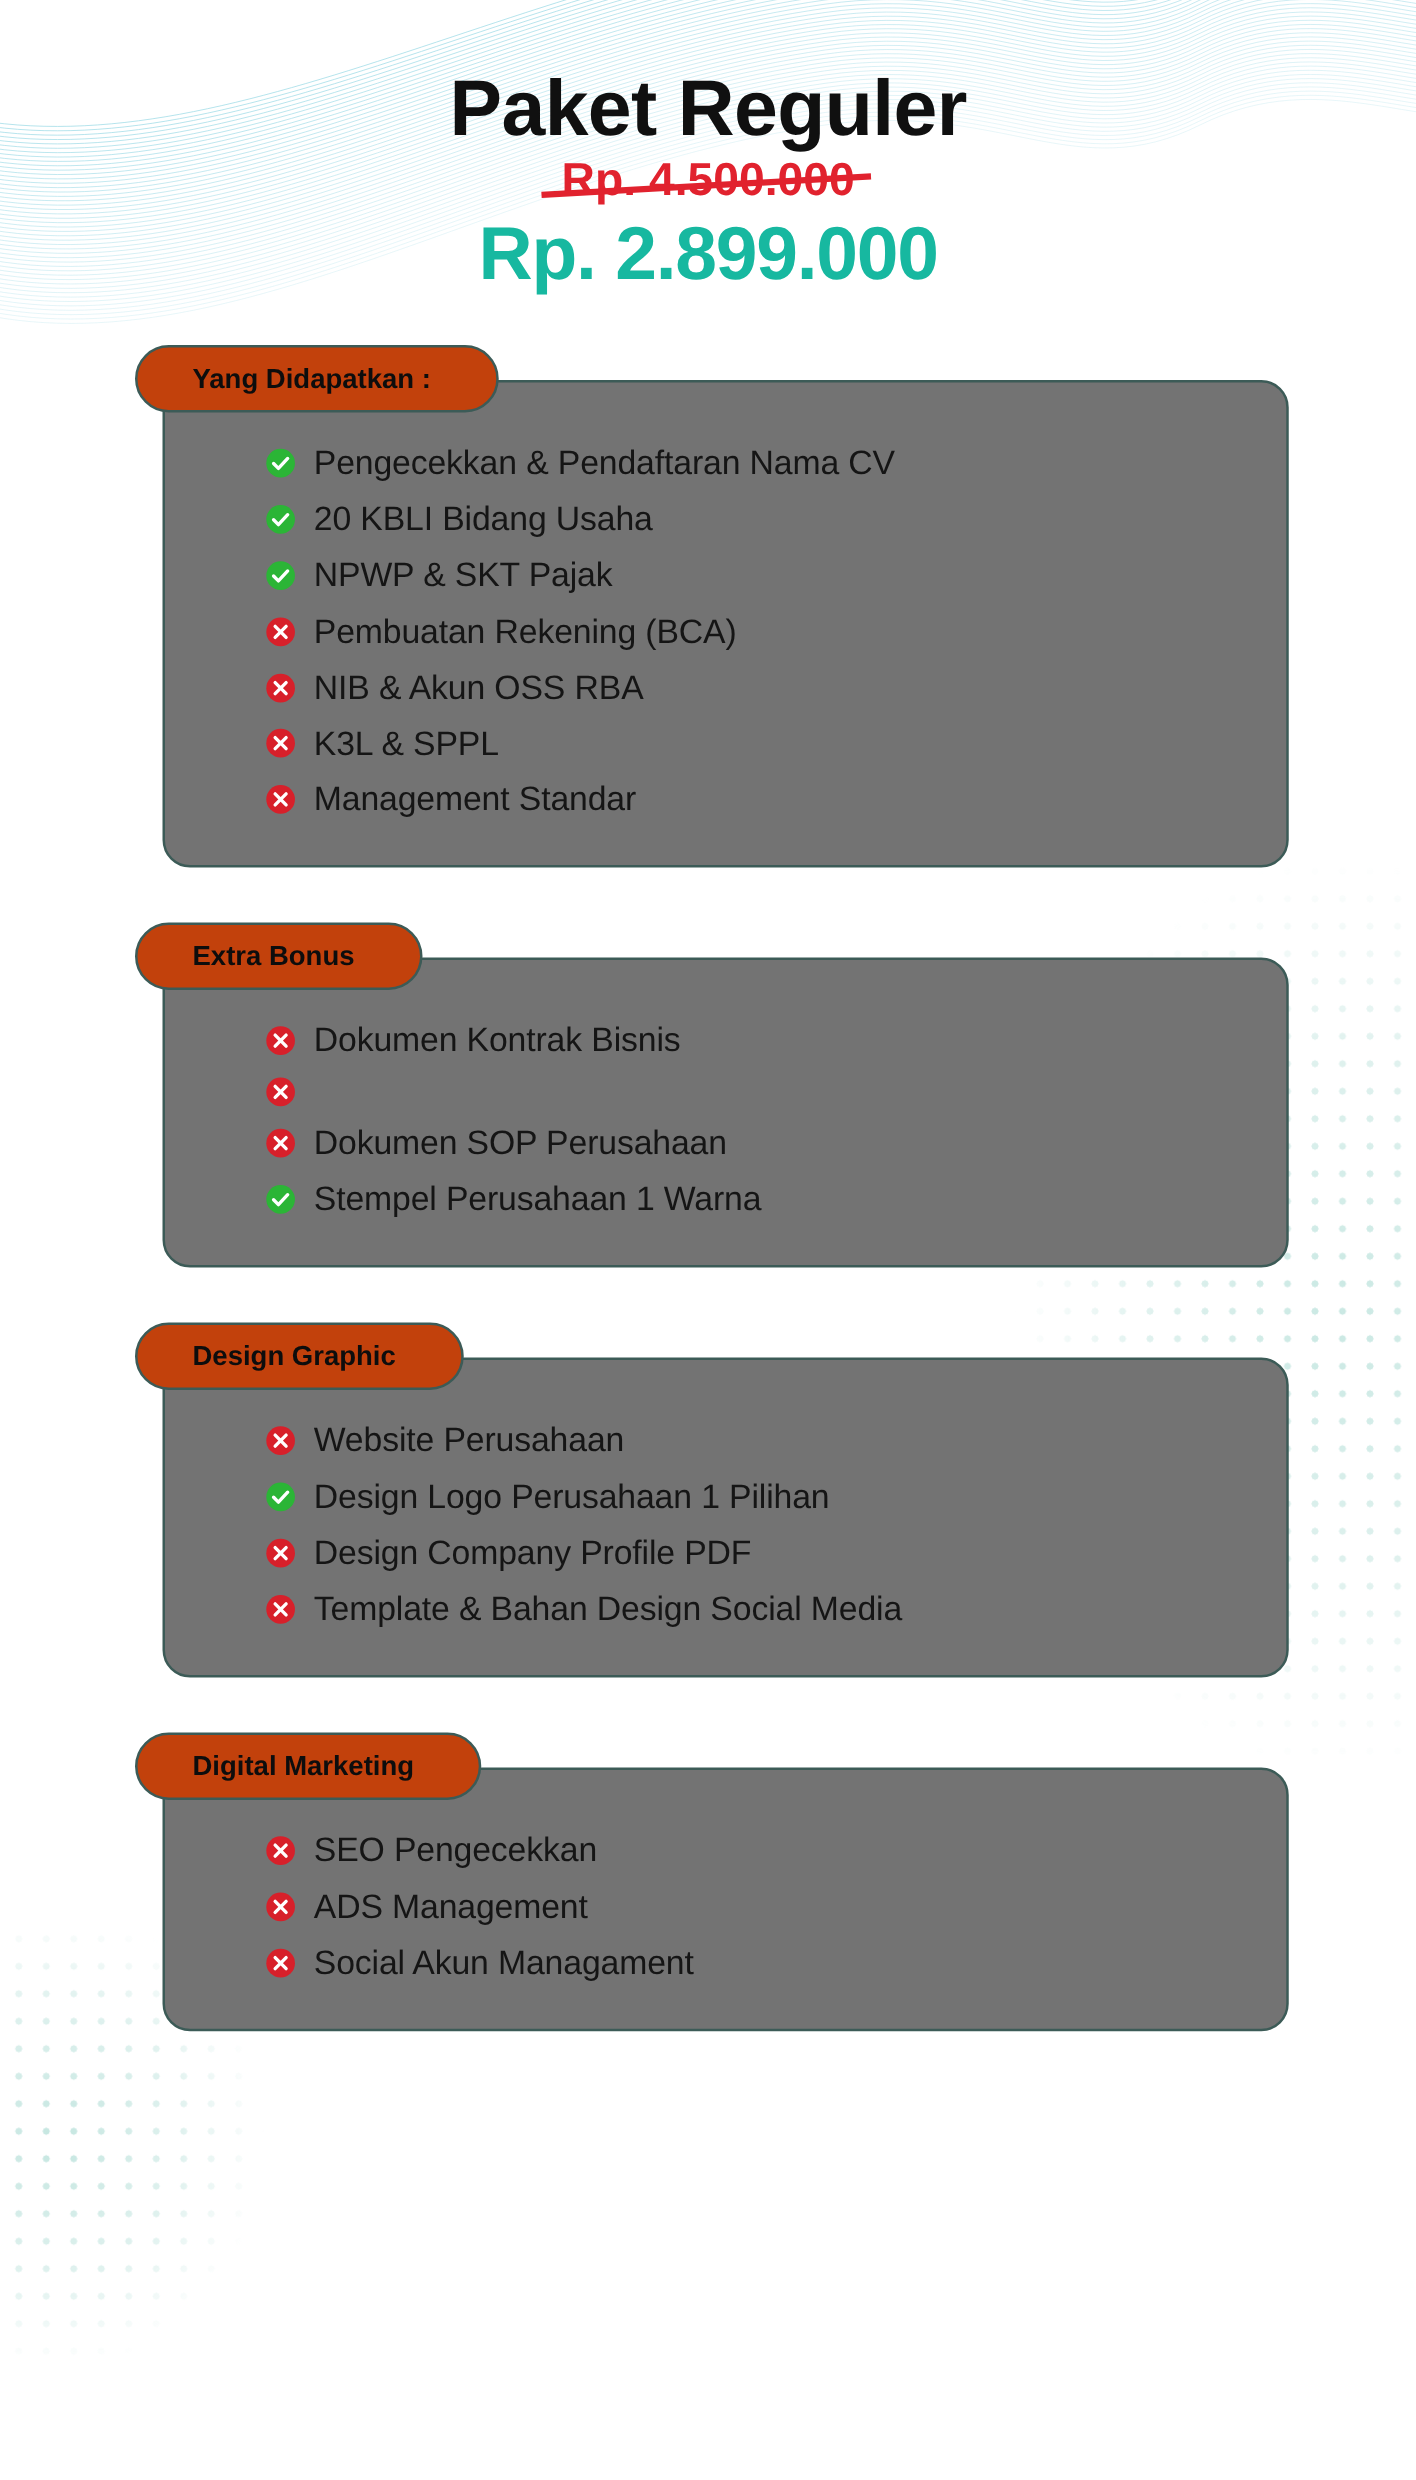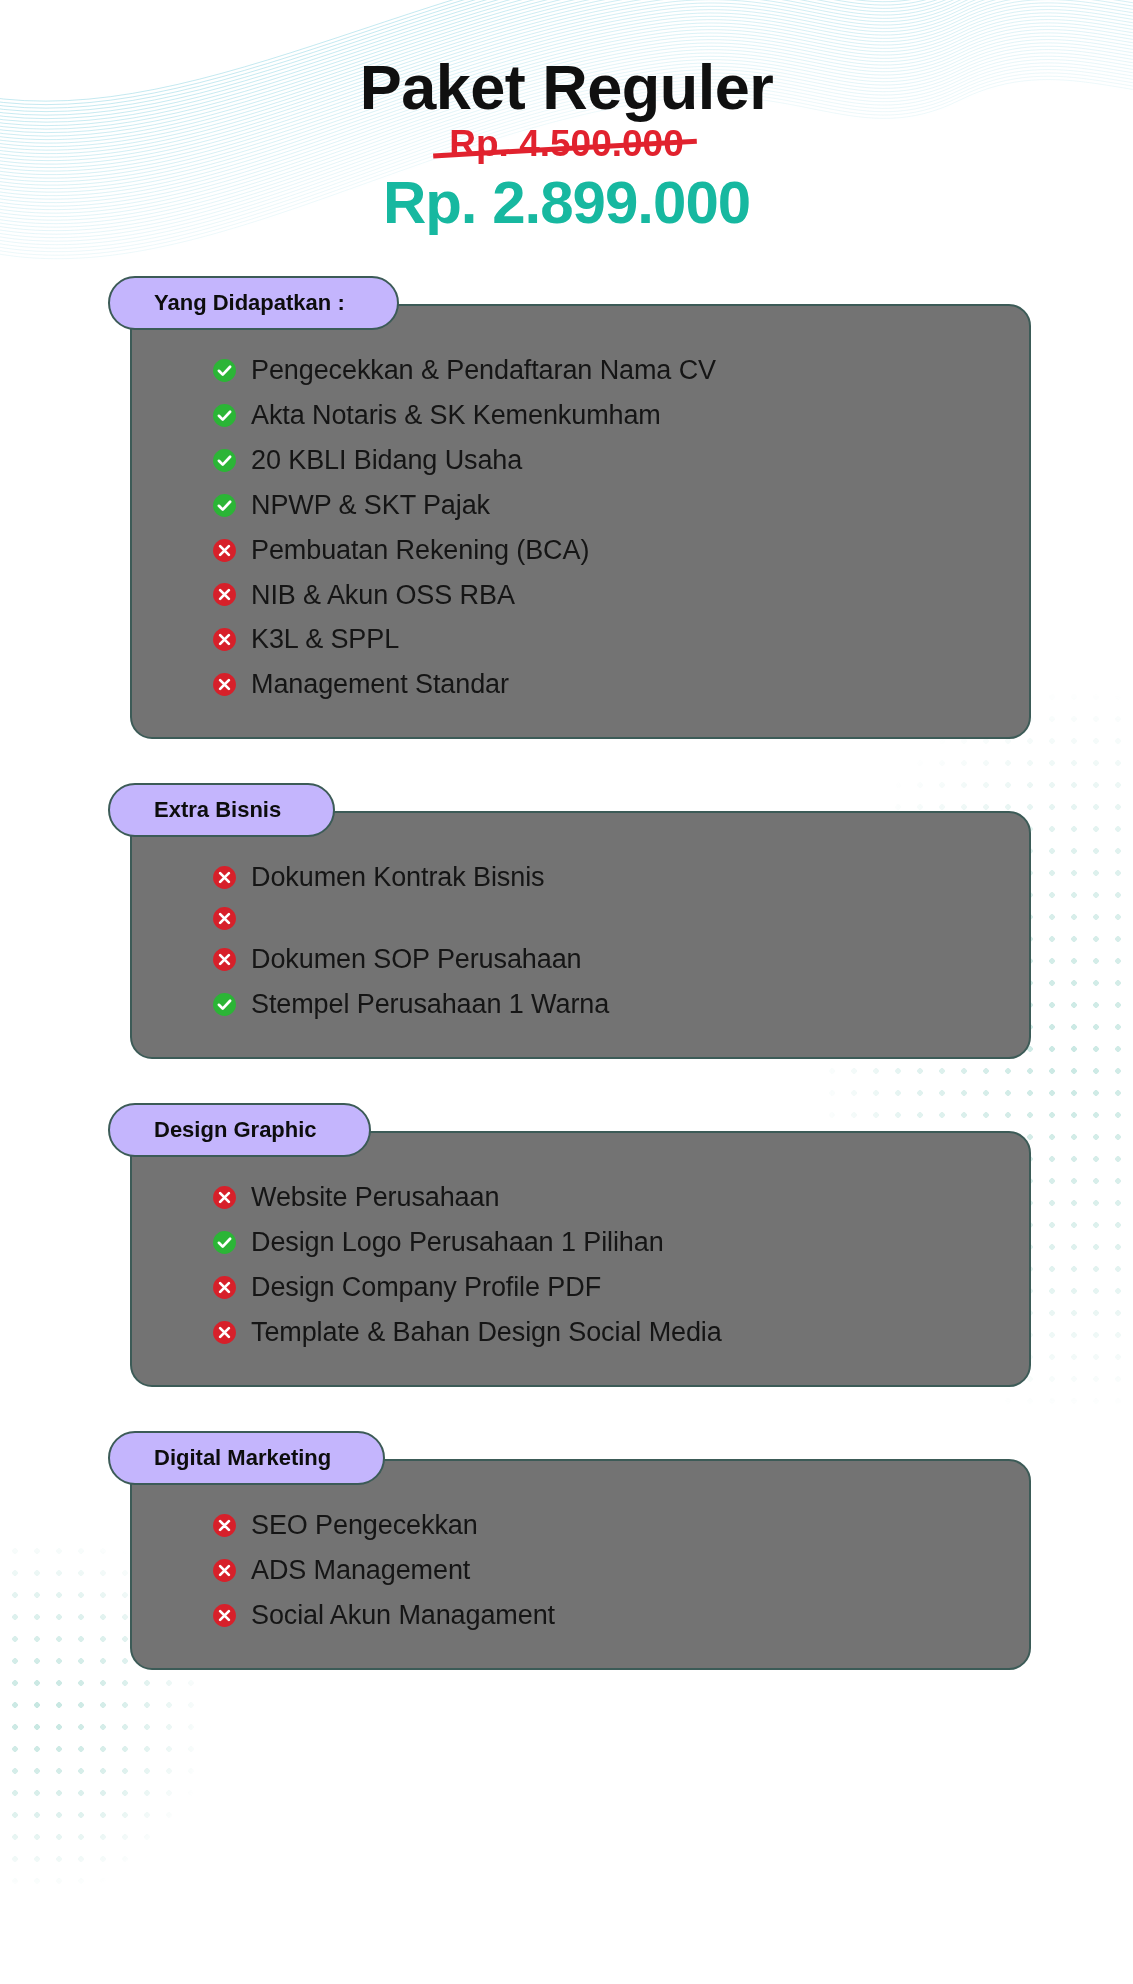--- a/index.html
+++ b/index.html
@@ -109,21 +109,21 @@
   .section {
     position: relative;
     margin-bottom: 44px;
   }
   .section-tab {
     position: relative;
     z-index: 3;
     display: inline-block;
     margin-left: 108px;
     padding: 14px 52px 14px 44px;
-    background: #c4b5fd;
+    background: #c2410c;
     border: 2px solid #3c5b57;
     border-radius: 34px;
     font-size: 22px;
     font-weight: bold;
     color: #0d0d0d;
     line-height: 1;
   }
   .section-body {
     position: relative;
     z-index: 2;
@@ -240,38 +240,29 @@
               </span>
               <span class="feature-label">Pengecekkan &amp; Pendaftaran Nama CV</span>
             </li>
             <li class="feature-item">
               <span class="feature-icon">
                 <svg width="25" height="25" viewBox="0 0 24 24">
                   <circle cx="12" cy="12" r="11" fill="#2bb536"></circle>
                   <path d="M6.6 12.3 L10.3 16 L17.4 8.4" fill="none" stroke="#ffffff" stroke-width="2.6" stroke-linecap="round" stroke-linejoin="round"></path>
                 </svg>
               </span>
-              <span class="feature-label">Akta Notaris &amp; SK Kemenkumham</span>
+              <span class="feature-label">20 KBLI Bidang Usaha</span>
             </li>
             <li class="feature-item">
               <span class="feature-icon">
                 <svg width="25" height="25" viewBox="0 0 24 24">
                   <circle cx="12" cy="12" r="11" fill="#2bb536"></circle>
                   <path d="M6.6 12.3 L10.3 16 L17.4 8.4" fill="none" stroke="#ffffff" stroke-width="2.6" stroke-linecap="round" stroke-linejoin="round"></path>
                 </svg>
               </span>
-              <span class="feature-label">20 KBLI Bidang Usaha</span>
-            </li>
-            <li class="feature-item">
-              <span class="feature-icon">
-                <svg width="25" height="25" viewBox="0 0 24 24">
-                  <circle cx="12" cy="12" r="11" fill="#2bb536"></circle>
-                  <path d="M6.6 12.3 L10.3 16 L17.4 8.4" fill="none" stroke="#ffffff" stroke-width="2.6" stroke-linecap="round" stroke-linejoin="round"></path>
-                </svg>
-              </span>
               <span class="feature-label">NPWP &amp; SKT Pajak</span>
             </li>
             <li class="feature-item">
               <span class="feature-icon">
                 <svg width="25" height="25" viewBox="0 0 24 24">
                   <circle cx="12" cy="12" r="11" fill="#d7202a"></circle>
                   <path d="M7.8 7.8 L16.2 16.2 M16.2 7.8 L7.8 16.2" fill="none" stroke="#ffffff" stroke-width="2.6" stroke-linecap="round"></path>
                 </svg>
               </span>
               <span class="feature-label">Pembuatan Rekening (BCA)</span>
@@ -298,21 +289,21 @@
               <span class="feature-icon">
                 <svg width="25" height="25" viewBox="0 0 24 24">
                   <circle cx="12" cy="12" r="11" fill="#d7202a"></circle>
                   <path d="M7.8 7.8 L16.2 16.2 M16.2 7.8 L7.8 16.2" fill="none" stroke="#ffffff" stroke-width="2.6" stroke-linecap="round"></path>
                 </svg>
               </span>
               <span class="feature-label">Management Standar</span>
             </li>
           </ul>
         </div></div>
-      <div class="section"><div class="section-tab">Extra Bisnis</div><div class="section-body">
+      <div class="section"><div class="section-tab">Extra Bonus</div><div class="section-body">
           <ul class="feature-list">
             <li class="feature-item">
               <span class="feature-icon">
                 <svg width="25" height="25" viewBox="0 0 24 24">
                   <circle cx="12" cy="12" r="11" fill="#d7202a"></circle>
                   <path d="M7.8 7.8 L16.2 16.2 M16.2 7.8 L7.8 16.2" fill="none" stroke="#ffffff" stroke-width="2.6" stroke-linecap="round"></path>
                 </svg>
               </span>
               <span class="feature-label">Dokumen Kontrak Bisnis</span>
             </li>

